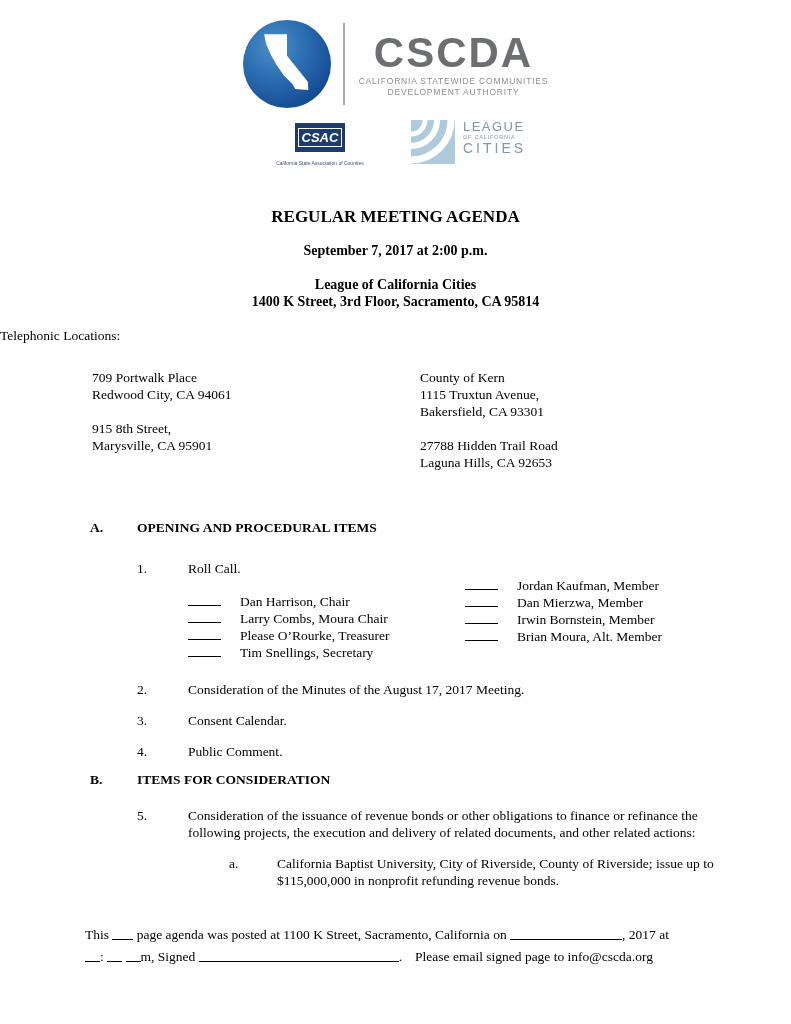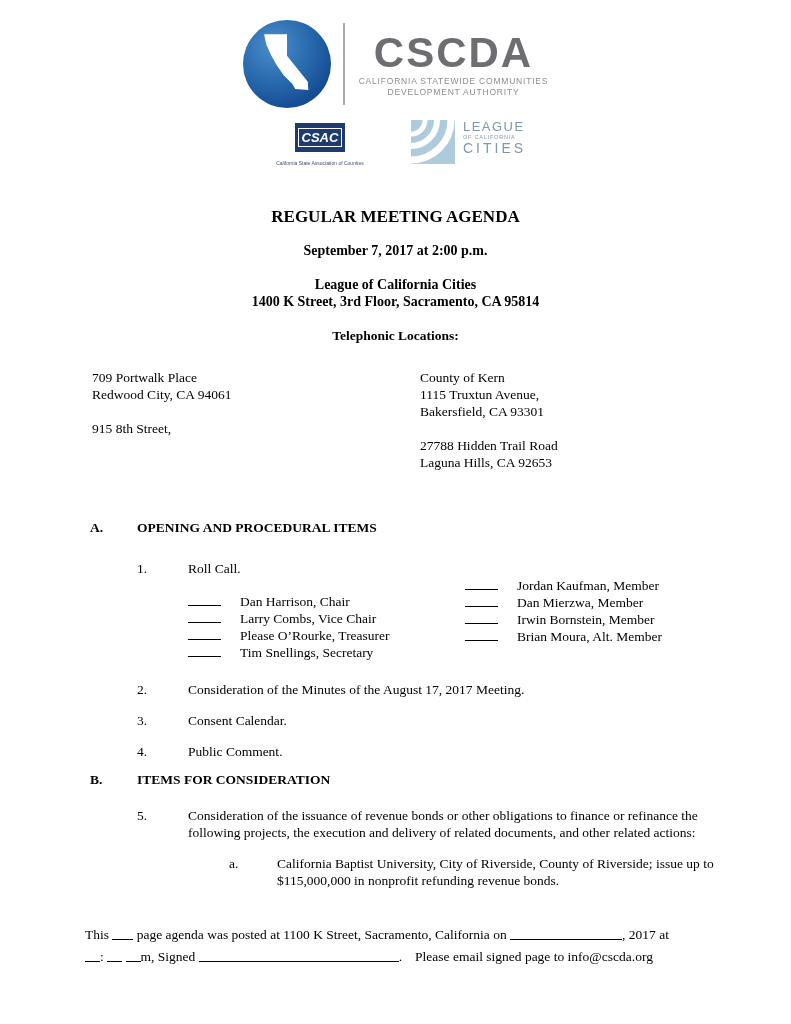--- a/index.html
+++ b/index.html
@@ -37,21 +37,21 @@
   .league-square { width:44px; height:44px; background:#aecbdd; overflow:hidden; flex-shrink:0; }
   .league-text { font-family:"Liberation Sans", sans-serif; color:#7e99ab; }
   .lg1 { font-size:13px; letter-spacing:1.5px; line-height:14px; }
   .lg2 { font-size:5.5px; letter-spacing:0.8px; line-height:7px; }
   .lg3 { font-size:14px; letter-spacing:3px; line-height:15px; }
 
   
   .title    { text-align:center; font-weight:bold; font-size:17px; margin-top:32px; }
   .datetime { text-align:center; font-weight:bold; font-size:14px; margin-top:17px; }
   .venue    { text-align:center; font-weight:bold; font-size:14px; margin-top:17px; }
-  .telephonic { text-align:center; margin-top:17px;font-weight:bold; }
+  .telephonic { margin-top:17px; }
 
   
   .addresses { display:flex; margin-top:25px; padding-left:92px; }
   .addr-col-left { width:328px; flex-shrink:0; }
   .addr-col-right { flex:1; }
   .addr-block + .addr-block { margin-top:17px; }
 
   
   .section { display:flex; font-weight:bold; margin-left:90px; }
   .s-letter { width:47px; flex-shrink:0; }
@@ -139,20 +139,21 @@
   <div class="telephonic">Telephonic Locations:</div>
 
   <div class="addresses">
     <div class="addr-col-left">
       <div class="addr-block">
         <div>709 Portwalk Place</div>
         <div>Redwood City, CA 94061</div>
       </div>
       <div class="addr-block">
         <div>915 8th Street,</div>
+        <div>Marysville, CA 95901</div>
       </div>
     </div>
     <div class="addr-col-right">
       <div class="addr-block">
         <div>County of Kern</div>
         <div>1115 Truxtun Avenue,</div>
         <div>Bakersfield, CA 93301</div>
       </div>
       <div class="addr-block">
         <div>27788 Hidden Trail Road</div>
@@ -167,21 +168,21 @@
   </div>
 
   <div class="item item-1">
     <span class="i-num">1.</span>
     <div class="i-body">Roll Call.</div>
   </div>
 
   <div class="roll">
     <div class="roll-col-left">
       <div class="roll-row"><span class="blank"></span><span>Dan Harrison, Chair</span></div>
-      <div class="roll-row"><span class="blank"></span><span>Larry Combs, Vice Chair</span></div>
+      <div class="roll-row"><span class="blank"></span><span>Larry Combs, Moura Chair</span></div>
       <div class="roll-row"><span class="blank"></span><span>Please O’Rourke, Treasurer</span></div>
       <div class="roll-row"><span class="blank"></span><span>Tim Snellings, Secretary</span></div>
     </div>
     <div class="roll-col-right">
       <div class="roll-row"><span class="blank"></span><span>Jordan Kaufman, Member</span></div>
       <div class="roll-row"><span class="blank"></span><span>Dan Mierzwa, Member</span></div>
       <div class="roll-row"><span class="blank"></span><span>Irwin Bornstein, Member</span></div>
       <div class="roll-row"><span class="blank"></span><span>Brian Moura, Alt. Member</span></div>
     </div>
   </div>

